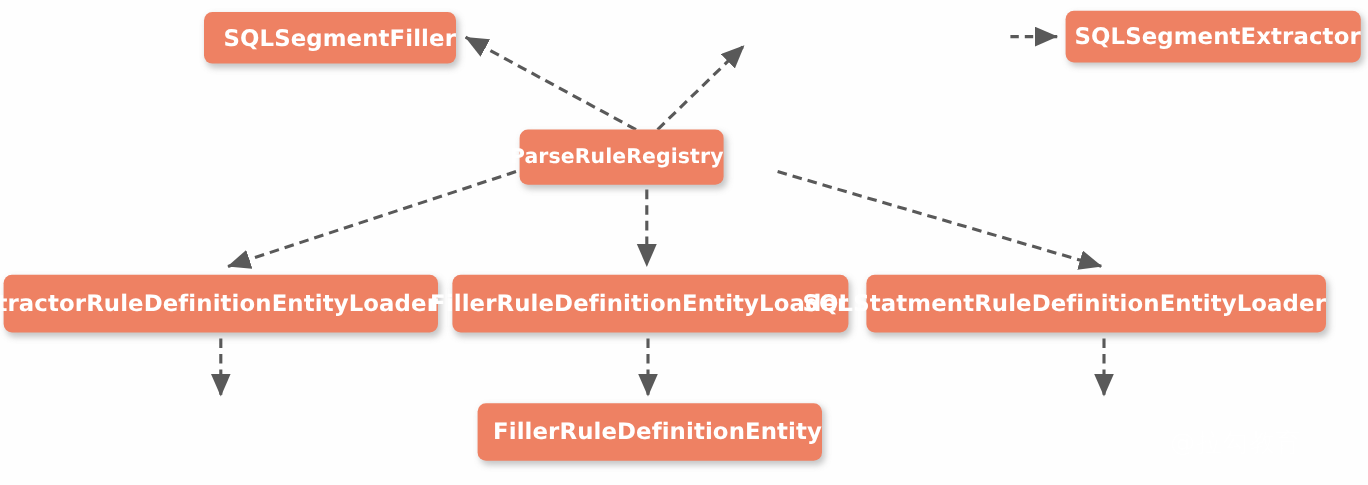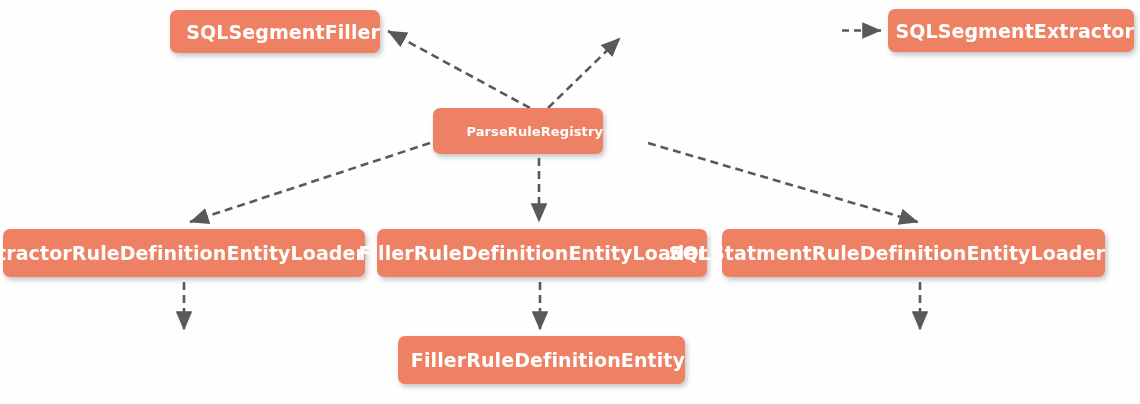--- a/index.html
+++ b/index.html
@@ -36,21 +36,21 @@
     text-align: center;
     font-weight: bold;
     letter-spacing: 0.1px;
     white-space: nowrap;
     box-shadow: 2px 3px 5px rgba(120,120,120,0.42);
     -webkit-font-smoothing: antialiased;
   }
   .n-sqlsegmentfiller { left: 170px;  top: 10px;  width: 210px; height: 43px; font-size: 19px; }
   .n-sqlstatmentrule  { left: 628px;  top: 9px;   width: 209px; height: 43px; font-size: 19px; }
   .n-sqlsegmentextractor { left: 888px; top: 9px; width: 246px; height: 43px; font-size: 19px; padding-left: 35px; }
-  .n-parseruleregistry{ left: 433px;  top: 108px; width: 170px; height: 46px; font-size: 13px; }
+  .n-parseruleregistry{ left: 433px;  top: 108px; width: 170px; height: 46px; font-size: 17px; }
   .n-extractorloader  { left: 3px;    top: 229px; width: 362px; height: 48px; font-size: 19px; }
   .n-fillerloader     { left: 377px;  top: 229px; width: 330px; height: 48px; font-size: 19px; }
   .n-sqlstatmentloader{ left: 722px;  top: 229px; width: 383px; height: 48px; font-size: 19px; }
   .n-extractorentity  { left: 22px;   top: 336px; width: 326px; height: 48px; font-size: 19px; }
   .n-fillerentity     { left: 398px;  top: 336px; width: 287px; height: 48px; font-size: 19px; padding-left: 16px; }
   .n-sqlstatemententity { left: 735px; top: 336px; width: 365px; height: 48px; font-size: 19px; }
 
   .watermark {
     position: absolute;
     left: 975px;

